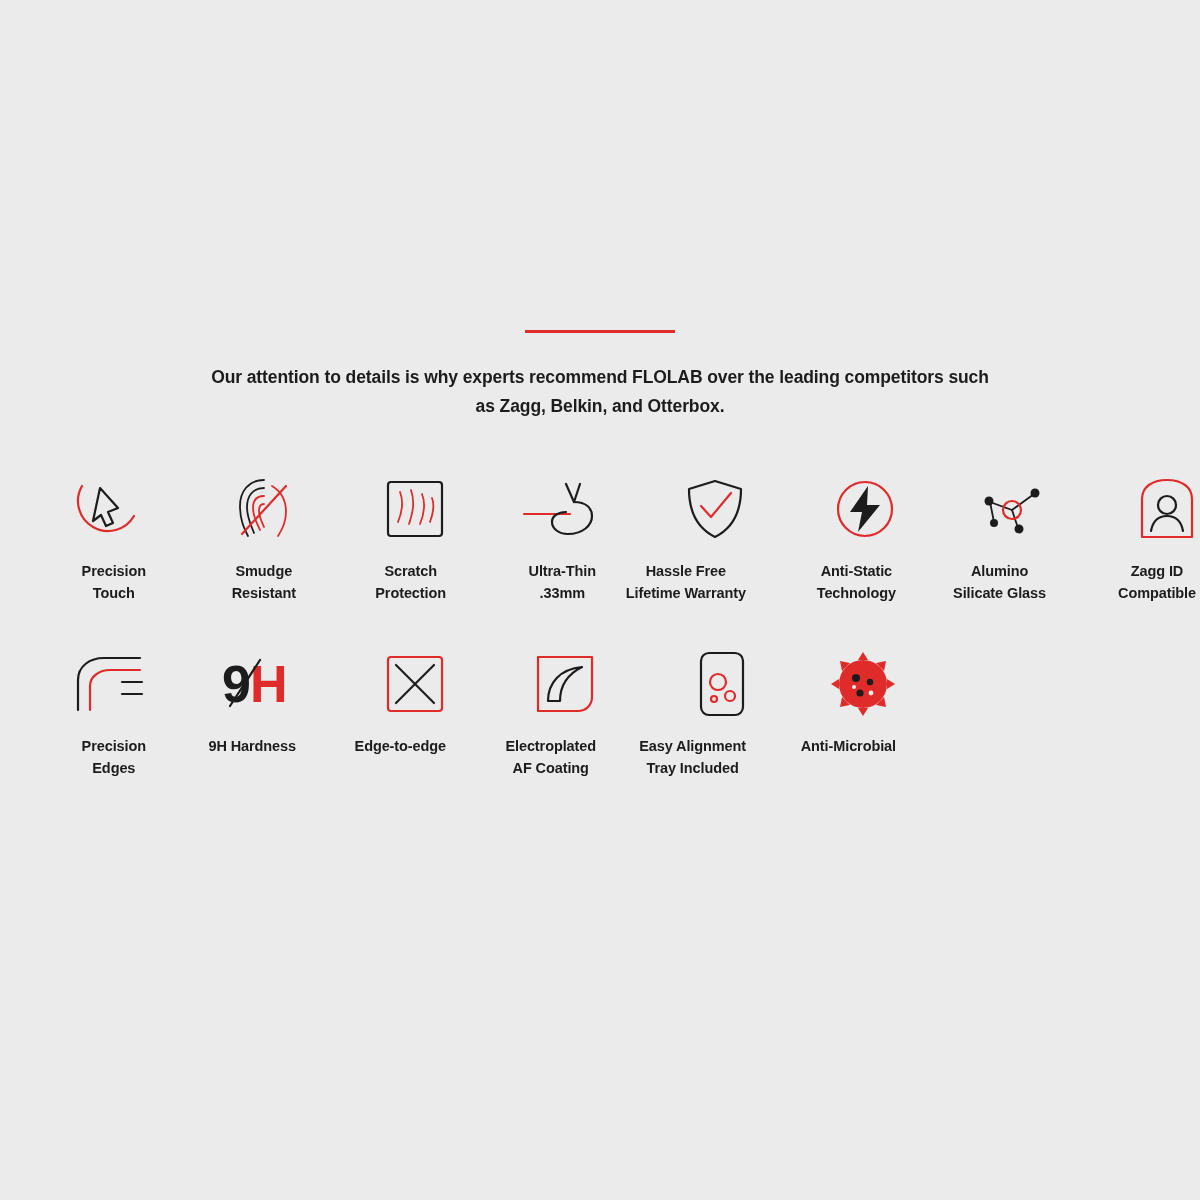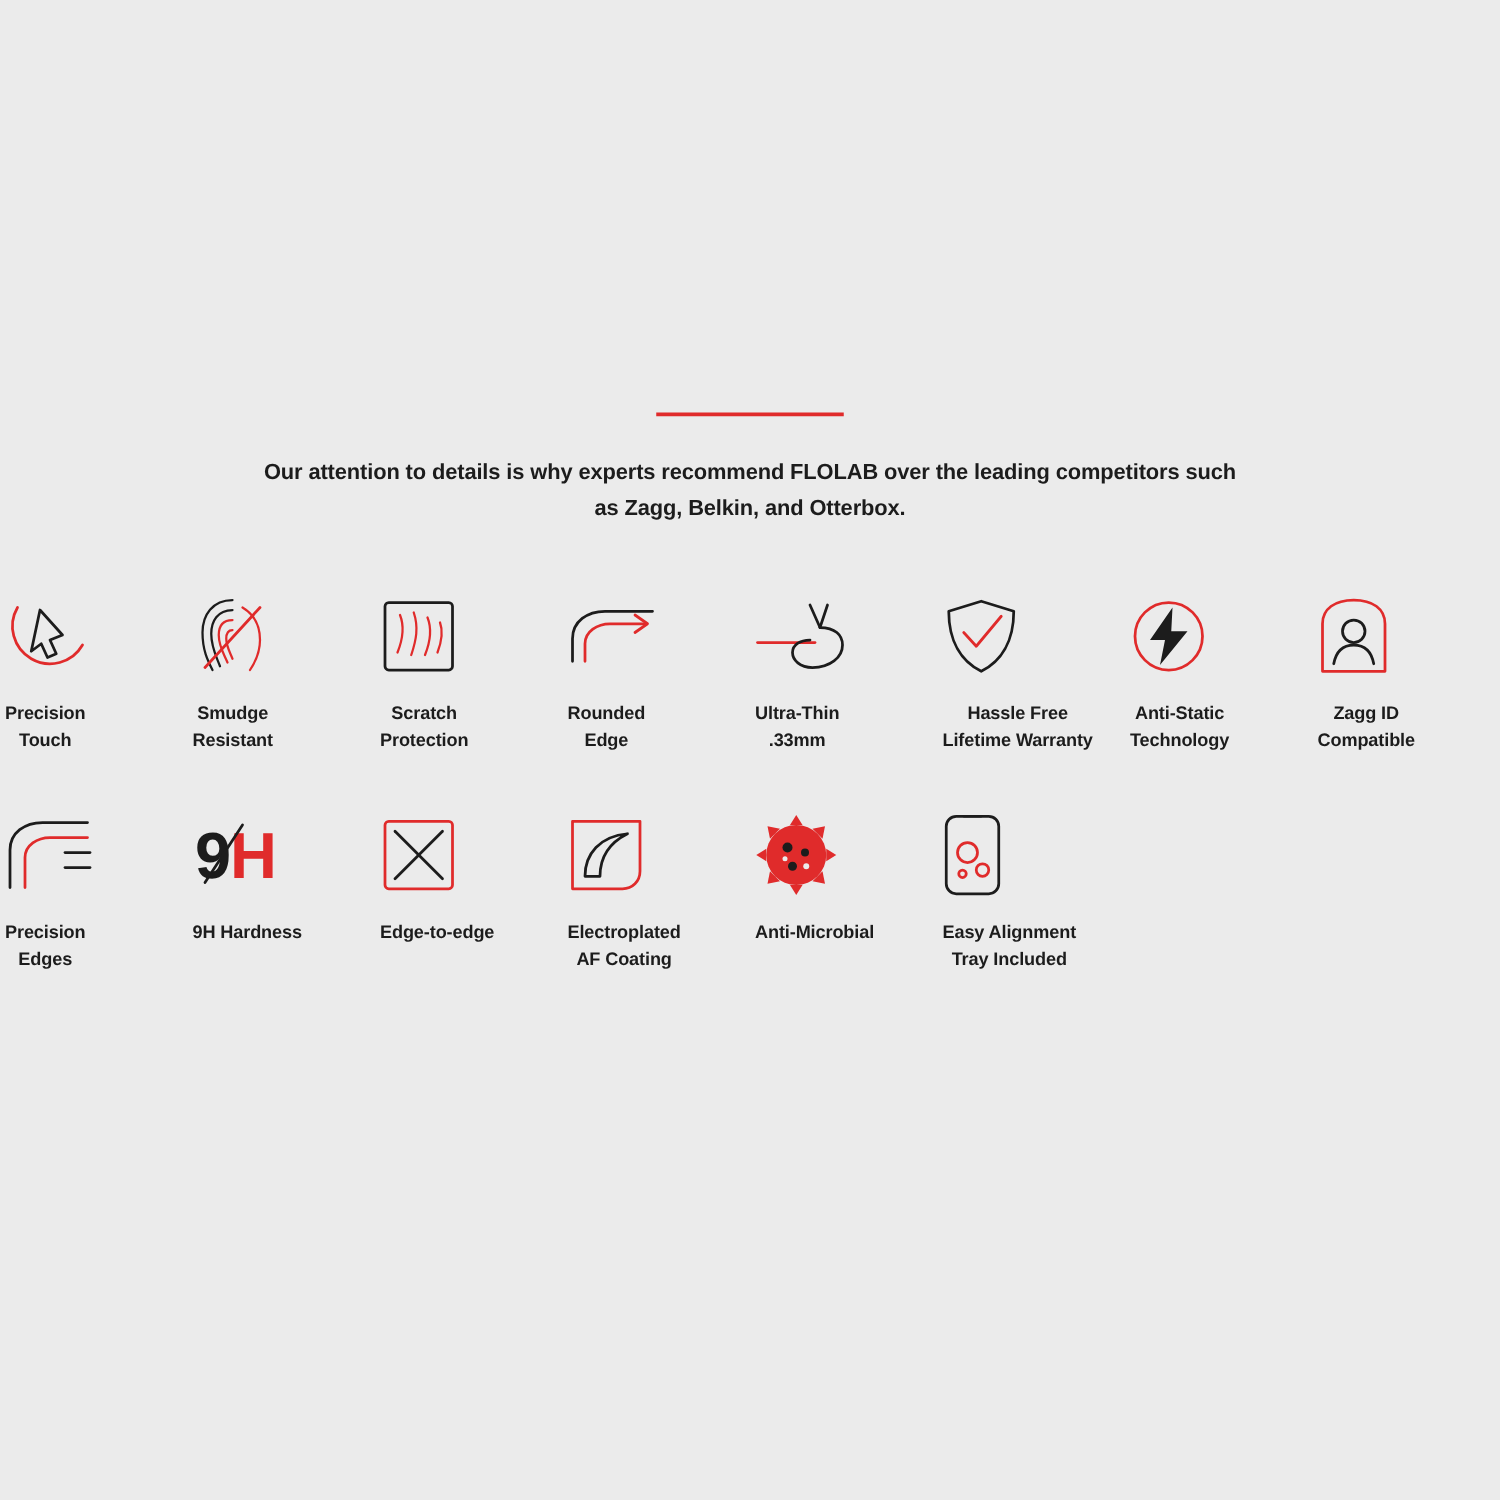--- a/index.html
+++ b/index.html
@@ -46,21 +46,21 @@
     top: 470px;
     left: 0;
     width: 1200px;
     display: grid;
     grid-template-columns: repeat(8, 1fr);
     row-gap: 40px;
   }
   .feature {
     display: flex;
     flex-direction: column;
-    align-items: flex-start;
+    align-items: flex-end;
     padding: 0 4px;
   }
   .icon-wrap {
     height: 78px;
     display: flex;
     align-items: center;
     justify-content: center;
     margin-bottom: 12px;
   }
   .feature-label {
@@ -126,31 +126,20 @@
           <path class="ln-thin r" d="M16 14 C20 24 18 34 14 44"></path>
           <path class="ln-thin r" d="M27 12 C31 24 29 34 25 46"></path>
           <path class="ln-thin r" d="M38 16 C42 26 40 36 36 46"></path>
           <path class="ln-thin r" d="M48 20 C51 28 49 36 46 44"></path>
         </svg>
       </div>
       <div class="feature-label">Scratch
 Protection</div>
     </div>
 
-    <div class="feature">
-      <div class="icon-wrap">
-        <svg width="74" height="52" viewBox="0 0 74 52">
-          <path class="ln k" d="M4 46 L4 28 C4 14 16 6 30 6 L68 6"></path>
-          <path class="ln r" d="M14 46 L14 32 C14 22 24 16 34 16 L62 16"></path>
-          <path class="ln r" d="M54 9 L64 16 L54 23"></path>
-        </svg>
-      </div>
-      <div class="feature-label">Rounded
-Edge</div>
-    </div>
 
     <div class="feature">
       <div class="icon-wrap">
         <svg width="74" height="58" viewBox="0 0 74 58">
           <line class="ln r" x1="2" y1="34" x2="48" y2="34"></line>
           <line class="ln k" x1="44" y1="4" x2="52" y2="22"></line>
           <line class="ln k" x1="58" y1="4" x2="52" y2="22"></line>
           <path class="ln k" d="M52 22 C64 22 70 28 70 36 C70 46 60 54 46 54 C36 54 30 48 30 42 C30 36 36 32 44 32"></path>
         </svg>
       </div>
@@ -173,20 +162,37 @@
       <div class="icon-wrap">
         <svg width="62" height="62" viewBox="0 0 62 62">
           <circle class="ln r" cx="31" cy="31" r="27"></circle>
           <path class="kf" d="M34 8 L16 34 L28 34 L24 54 L46 27 L33 27 Z"></path>
         </svg>
       </div>
       <div class="feature-label">Anti-Static
 Technology</div>
     </div>
 
+    <div class="feature">
+      <div class="icon-wrap">
+        <svg width="68" height="58" viewBox="0 0 68 58">
+          <line class="ln-thin k" x1="12" y1="22" x2="34" y2="30"></line>
+          <line class="ln-thin k" x1="34" y1="30" x2="56" y2="14"></line>
+          <line class="ln-thin k" x1="34" y1="30" x2="40" y2="48"></line>
+          <line class="ln-thin k" x1="12" y1="22" x2="16" y2="42"></line>
+          <circle class="ln r" cx="34" cy="30" r="9"></circle>
+          <circle class="kf" cx="11" cy="21" r="4.5"></circle>
+          <circle class="kf" cx="57" cy="13" r="4.5"></circle>
+          <circle class="kf" cx="41" cy="49" r="4.5"></circle>
+          <circle class="kf" cx="16" cy="43" r="4"></circle>
+        </svg>
+      </div>
+      <div class="feature-label">Alumino
+Silicate Glass</div>
+    </div>
 
     <div class="feature">
       <div class="icon-wrap">
         <svg width="58" height="64" viewBox="0 0 58 64">
           <path class="ln r" d="M4 60 L4 22 C4 10 14 3 29 3 C44 3 54 10 54 22 L54 60 Z"></path>
           <circle class="ln k" cx="29" cy="28" r="9"></circle>
           <path class="ln k" d="M13 54 C15 43 21 39 29 39 C37 39 43 43 45 54"></path>
         </svg>
       </div>
       <div class="feature-label">Zagg ID
@@ -230,20 +236,34 @@
 
     <div class="feature">
       <div class="icon-wrap">
         <svg width="62" height="62" viewBox="0 0 62 62">
           <path class="ln r" d="M4 4 L58 4 L58 44 C58 52 52 58 44 58 L4 58 Z"></path>
           <path class="ln k" d="M14 48 C14 30 26 16 48 14 C32 22 26 34 26 48 Z"></path>
         </svg>
       </div>
       <div class="feature-label">Electroplated
 AF Coating</div>
+    </div>
+
+    <div class="feature">
+      <div class="icon-wrap">
+        <svg width="48" height="68" viewBox="0 0 48 68">
+          <rect class="ln k" x="3" y="3" width="42" height="62" rx="8"></rect>
+          <path class="ln-thin k" d="M17 3 L31 3"></path>
+          <circle class="ln r" cx="20" cy="32" r="8"></circle>
+          <circle class="ln r" cx="32" cy="46" r="5"></circle>
+          <circle class="ln r" cx="16" cy="49" r="3"></circle>
+        </svg>
+      </div>
+      <div class="feature-label">Easy Alignment
+Tray Included</div>
     </div>
 
     <div class="feature">
       <div class="icon-wrap">
         <svg width="66" height="66" viewBox="0 0 66 66">
           <g class="rf">
             <path d="M33 1 L38 9 L28 9 Z"></path>
             <path d="M33 65 L28 57 L38 57 Z"></path>
             <path d="M1 33 L9 28 L9 38 Z"></path>
             <path d="M65 33 L57 38 L57 28 Z"></path>
@@ -256,28 +276,14 @@
           <circle class="kf" cx="26" cy="27" r="4"></circle>
           <circle class="kf" cx="40" cy="31" r="3.2"></circle>
           <circle class="kf" cx="30" cy="42" r="3.6"></circle>
           <circle cx="41" cy="42" r="2.4" fill="#ebebeb"></circle>
           <circle cx="24" cy="36" r="2" fill="#ebebeb"></circle>
         </svg>
       </div>
       <div class="feature-label">Anti-Microbial</div>
     </div>
 
-    <div class="feature">
-      <div class="icon-wrap">
-        <svg width="48" height="68" viewBox="0 0 48 68">
-          <rect class="ln k" x="3" y="3" width="42" height="62" rx="8"></rect>
-          <path class="ln-thin k" d="M17 3 L31 3"></path>
-          <circle class="ln r" cx="20" cy="32" r="8"></circle>
-          <circle class="ln r" cx="32" cy="46" r="5"></circle>
-          <circle class="ln r" cx="16" cy="49" r="3"></circle>
-        </svg>
-      </div>
-      <div class="feature-label">Easy Alignment
-Tray Included</div>
-    </div>
-
   </div>
 </div>
 
 </body></html>

